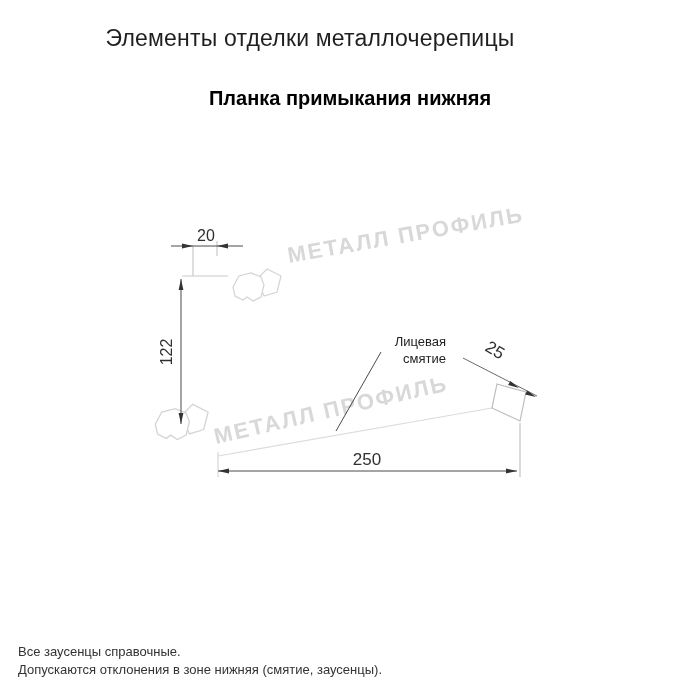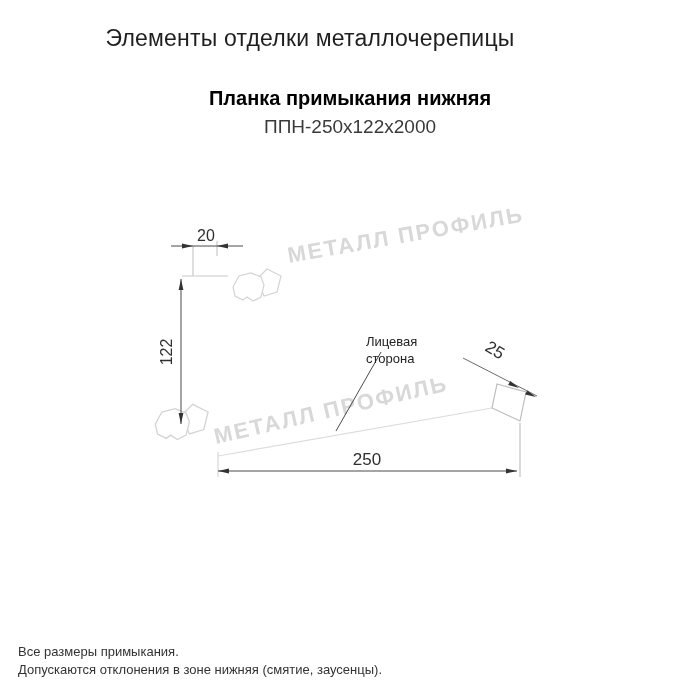--- a/index.html
+++ b/index.html
@@ -48,41 +48,40 @@
   .wm-text {
     font-size: 22px;
     font-weight: 700;
     fill: #d8d8d8;
     letter-spacing: 2px;
   }
   .face-label {
     position: absolute;
     left: 366px; top: 333px;
     width: 80px;
-    text-align: left;
+    text-align: right;
     font-size: 13px;
     line-height: 17px;
     color: #222222;
   }
   .footer {
     position: absolute;
     left: 18px; top: 643px;
     font-size: 13px;
     line-height: 18px;
     color: #333333;
   }
 </style>
 </head>
 <body>
 
 <div class="page">
 
   <div class="title">Элементы отделки металлочерепицы</div>
   <div class="product-name">Планка примыкания нижняя</div>
-  <div class="product-code">ППН-250x122x2000</div>
 
   <svg class="drawing" width="700" height="700" viewBox="0 0 700 700">
 
     <defs>
       <g id="mp-cloud">
         <polygon points="27,13 37,3 51,10 47,26 34,30" fill="#ffffff" stroke="#d4d4d4" stroke-width="1.2"></polygon>
         <polygon points="3,21 9,10 21,7 31,11 34,19 31,31 23,35 17,31 13,34 5,30" fill="#ffffff" stroke="#d4d4d4" stroke-width="1.2"></polygon>
       </g>
     </defs>
 
@@ -131,21 +130,21 @@
       <polygon points="519,386 508.1,383.1 510.3,378.9" fill="#333" stroke="none" transform="translate(0,2)"></polygon>
       <polygon points="536,395 525.1,392.6 527.3,388.4" fill="#333" stroke="none" transform="translate(0,2)"></polygon>
     </g>
     <text class="dim-text-lg" transform="rotate(31 492 355)" x="492" y="355" text-anchor="middle">25</text>
 
     <line x1="336" y1="431" x2="381" y2="352" stroke="#4a4a4a" stroke-width="1"></line>
   </svg>
 
   <div class="face-label">
     <div>Лицевая</div>
-    <div>сторона</div>
+    <div>смятие</div>
   </div>
 
   <div class="footer">
-    <div>Все размеры примыкания.</div>
+    <div>Все заусенцы справочные.</div>
     <div>Допускаются отклонения в зоне нижняя (смятие, заусенцы).</div>
   </div>
 
 </div>
 
 </body></html>

